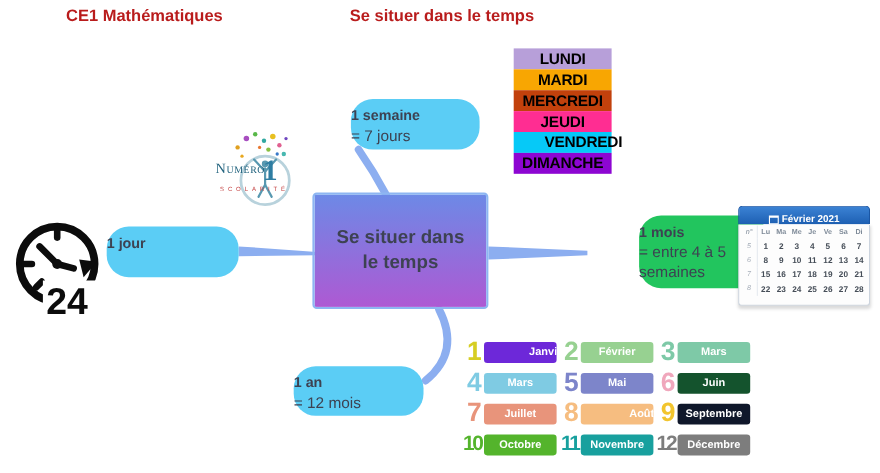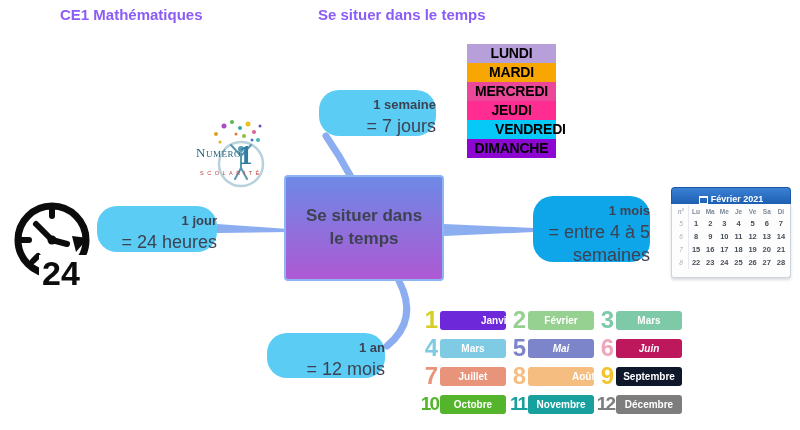--- a/index.html
+++ b/index.html
@@ -1,34 +1,34 @@
 <!DOCTYPE html>
 <html><head>
 <meta charset="utf-8">
 <style>
   html,body{margin:0;padding:0;background:#fff;}
   .stage{position:relative;width:800px;height:430px;background:#fff;overflow:hidden;
          font-family:"Liberation Sans",sans-serif;}
-  .hdr{position:absolute;font-weight:bold;font-size:15px;color:#8b5cf6;white-space:nowrap;}
+  .hdr{position:absolute;font-weight:bold;font-size:15px;color:#b91c1c;white-space:nowrap;}
   .hdr-course{left:60px;top:6px;}
   .hdr-title{left:318px;top:6px;}
 
   
   .links{position:absolute;left:0;top:0;z-index:1;}
 
   
   .central{position:absolute;left:284px;top:175px;width:160px;height:106px;z-index:2;
            border:2px solid #8db6f2;border-radius:4px;box-sizing:border-box;
            display:flex;align-items:center;justify-content:center;text-align:center;}
   .central span{width:124px;font-weight:bold;font-size:17px;line-height:1.35;color:#3d4252;}
 
   
-  .bbox{position:absolute;z-index:2;border-radius:20px;text-align:right;color:#3d4252;box-sizing:border-box;}
+  .bbox{position:absolute;z-index:2;border-radius:20px;text-align:left;color:#3d4252;box-sizing:border-box;}
   .bbox .bt{font-weight:bold;font-size:13px;margin-top:7px;}
-  .bbox .bv{font-size:18px;margin-top:3px;line-height:1.25;}
+  .bbox .bv{font-size:14px;margin-top:3px;line-height:1.25;}
   .b-semaine{left:319px;top:90px;width:117px;height:46px;}
   .b-jour{left:97px;top:206px;width:120px;height:46px;}
   .b-mois{left:533px;top:196px;width:117px;height:66px;}
   .b-an{left:267px;top:333px;width:118px;height:45px;}
 
   
   .days{position:absolute;left:467px;top:44px;width:89px;z-index:2;}
   .day{height:19px;line-height:19px;text-align:center;font-weight:800;font-size:14px;
        color:#000;letter-spacing:-0.2px;}
 
@@ -134,35 +134,34 @@
   <div class="central" style="background: linear-gradient(rgb(109, 137, 230), rgb(174, 89, 211)); border-color: rgb(141, 182, 242);">
     <span>Se situer dans le temps</span>
   </div>
 
   <div class="bbox b-semaine" style="background: rgb(91, 205, 245);">
     <div class="bt">1 semaine</div>
     <div class="bv">= 7 jours</div>
   </div>
   <div class="bbox b-jour" style="background: rgb(91, 205, 245);">
     <div class="bt">1 jour</div>
-    <div class="bv">= 24 heures</div>
-  </div>
-  <div class="bbox b-mois" style="background: #0ea5e9;">
+  </div>
+  <div class="bbox b-mois" style="background: #22c55e; margin-left: 48px;">
     <div class="bt">1 mois</div>
     <div class="bv">= entre 4 à 5 semaines</div>
   </div>
   <div class="bbox b-an" style="background: rgb(91, 205, 245);">
     <div class="bt">1 an</div>
     <div class="bv">= 12 mois</div>
   </div>
 
   <div class="days">
       <div class="day" style="background: rgb(183, 159, 217);">LUNDI</div>
       <div class="day" style="background: rgb(248, 166, 2);">MARDI</div>
-      <div class="day" style="background: #ec4899;">MERCREDI</div>
+      <div class="day" style="background: #c2410c;">MERCREDI</div>
       <div class="day" style="background: rgb(255, 45, 146);">JEUDI</div>
       <div class="day" style="background: rgb(6, 201, 247); padding-left: 28px;">VENDREDI</div>
       <div class="day" style="background: rgb(141, 6, 210);">DIMANCHE</div>
     </div>
 
   <div class="months">
       <div class="month">
         <span class="mnum" style="color: rgb(214, 206, 36);">1</span>
         <span class="mbar" style="background: #6d28d9; padding-left: 41px;">Janvier</span>
       </div>
@@ -173,25 +172,25 @@
       <div class="month">
         <span class="mnum" style="color: rgb(126, 201, 167);">3</span>
         <span class="mbar" style="background: rgb(126, 201, 167);">Mars</span>
       </div>
       <div class="month">
         <span class="mnum" style="color: rgb(127, 203, 227);">4</span>
         <span class="mbar" style="background: rgb(127, 203, 227);">Mars</span>
       </div>
       <div class="month">
         <span class="mnum" style="color: rgb(125, 133, 202);">5</span>
-        <span class="mbar" style="background: rgb(125, 133, 202); font-style: italic;">Mai</span>
+        <span class="mbar" style="background: rgb(125, 133, 202);">Mai</span>
       </div>
       <div class="month">
         <span class="mnum" style="color: rgb(240, 167, 188);">6</span>
-        <span class="mbar" style="background: #be185d; font-style: italic;">Juin</span>
+        <span class="mbar" style="background: #14532d;">Juin</span>
       </div>
       <div class="month">
         <span class="mnum" style="color: rgb(232, 148, 123);">7</span>
         <span class="mbar" style="background: rgb(232, 148, 123);">Juillet</span>
       </div>
       <div class="month">
         <span class="mnum" style="color: rgb(246, 189, 128);">8</span>
         <span class="mbar" style="background: rgb(246, 189, 128); padding-left: 44px;">Août</span>
       </div>
       <div class="month">

